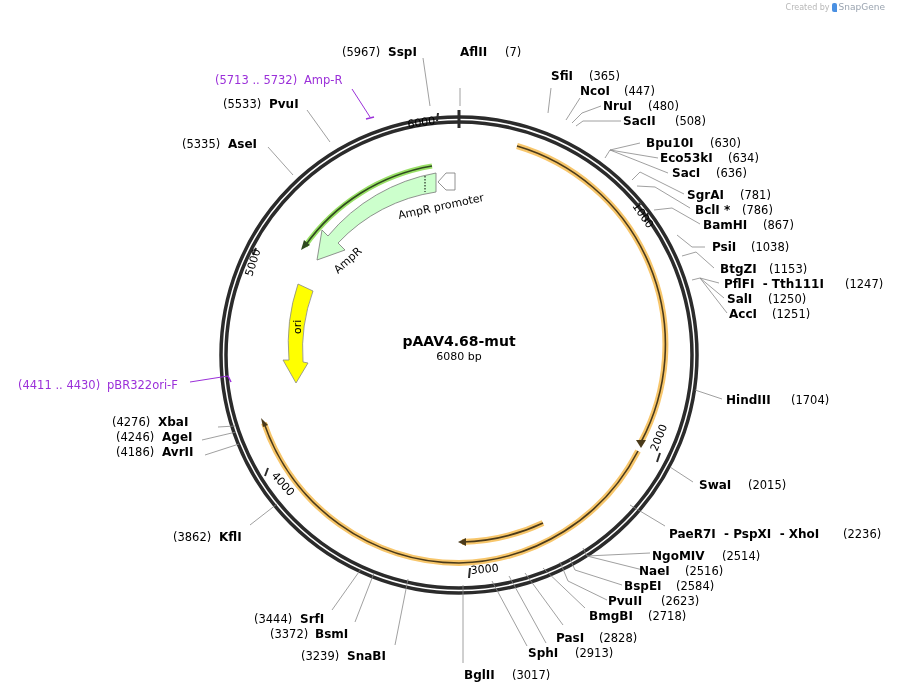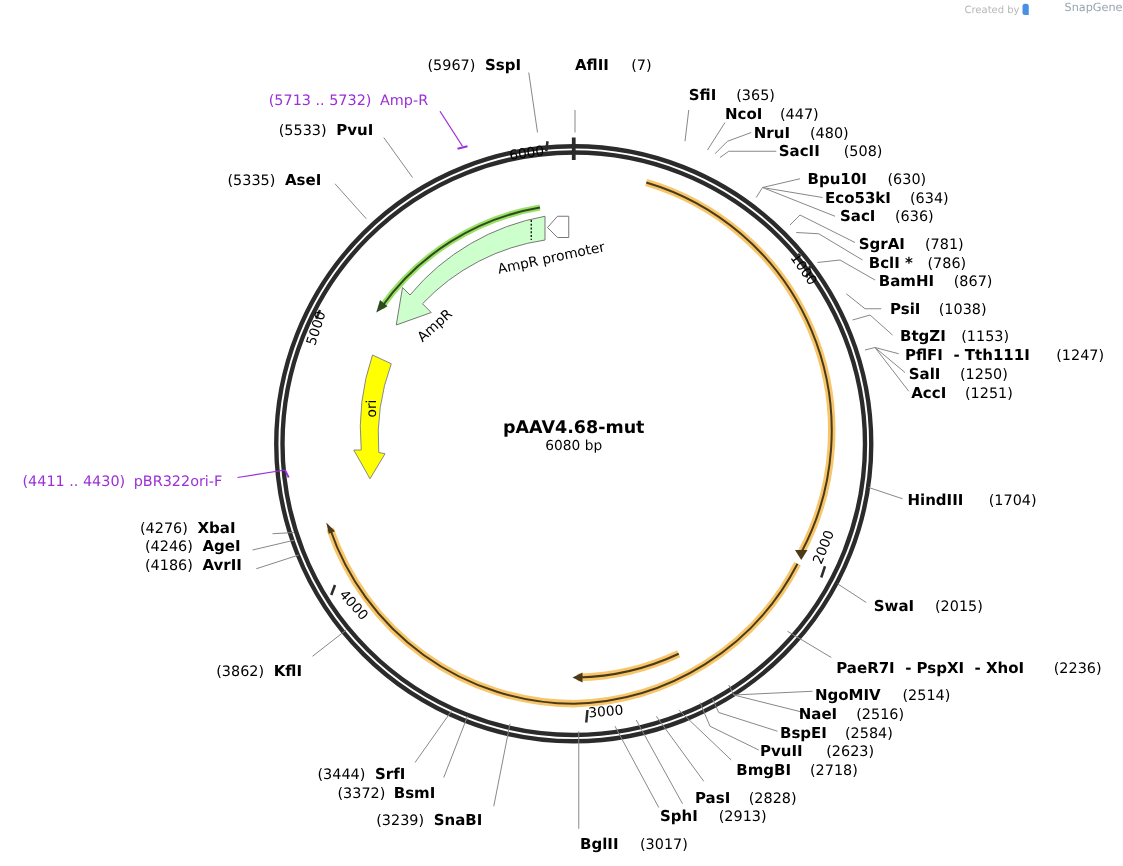--- a/index.html
+++ b/index.html
@@ -1,19 +1,19 @@
 <!DOCTYPE html>
 <html><head>
 <meta charset="utf-8">
 <style>
   html, body { margin: 0; padding: 0; background: #ffffff; }
   body { width: 898px; height: 693px; position: relative; overflow: hidden; font-family: "DejaVu Sans", sans-serif; }
   #map { position: absolute; left: 0; top: 0; }
-  .credit { position: absolute; right: 0; top: 2px; font-size: 8px; color: #b8b8b8; display: flex; align-items: center; gap: 2px; font-family: "DejaVu Sans", sans-serif; }
-  .credit .brand { color: #9aa4b0; font-size: 9px; margin-left: 27px; }
+  .credit { position: absolute; right: 13px; top: 2px; font-size: 8px; color: #b8b8b8; display: flex; align-items: center; gap: 2px; font-family: "DejaVu Sans", sans-serif; }
+  .credit .brand { color: #9aa4b0; font-size: 9px; }
   .credit .logo { width: 5px; height: 9px; background: #4a90e2; border-radius: 2px 2px 0 2px; display: inline-block; }
   .site-name { font-weight: bold; font-size: 12px; fill: #000; }
   .site-pos { font-size: 11.5px; fill: #000; }
   .primer { font-size: 11.5px; fill: #9b30d9; }
   .tick-label { font-size: 11px; fill: #000; }
   .title { font-weight: bold; font-size: 14px; fill: #000; }
   .subtitle { font-size: 11px; fill: #000; }
   .feat-label { font-size: 11px; fill: #000; }
 </style>
 </head>

